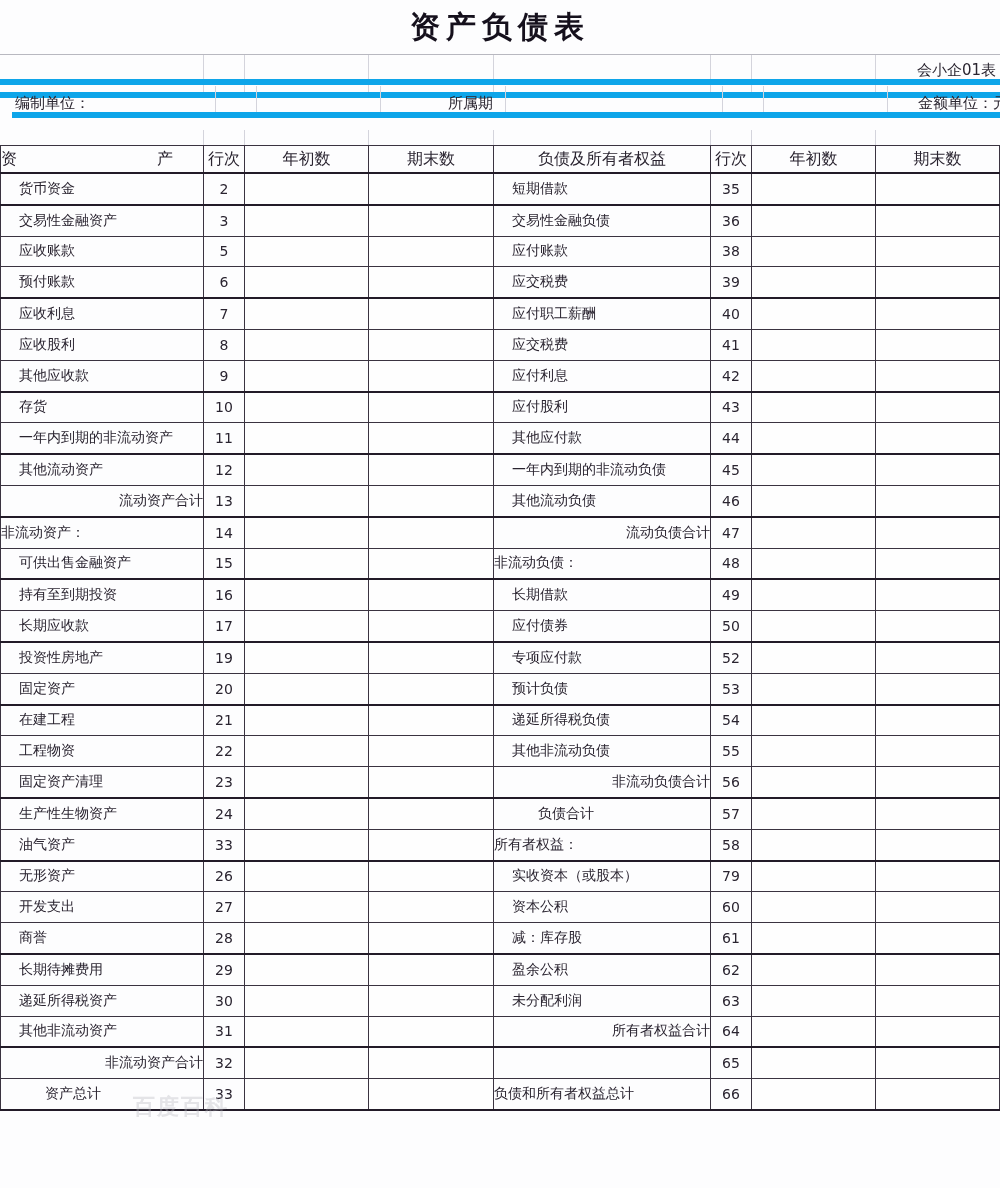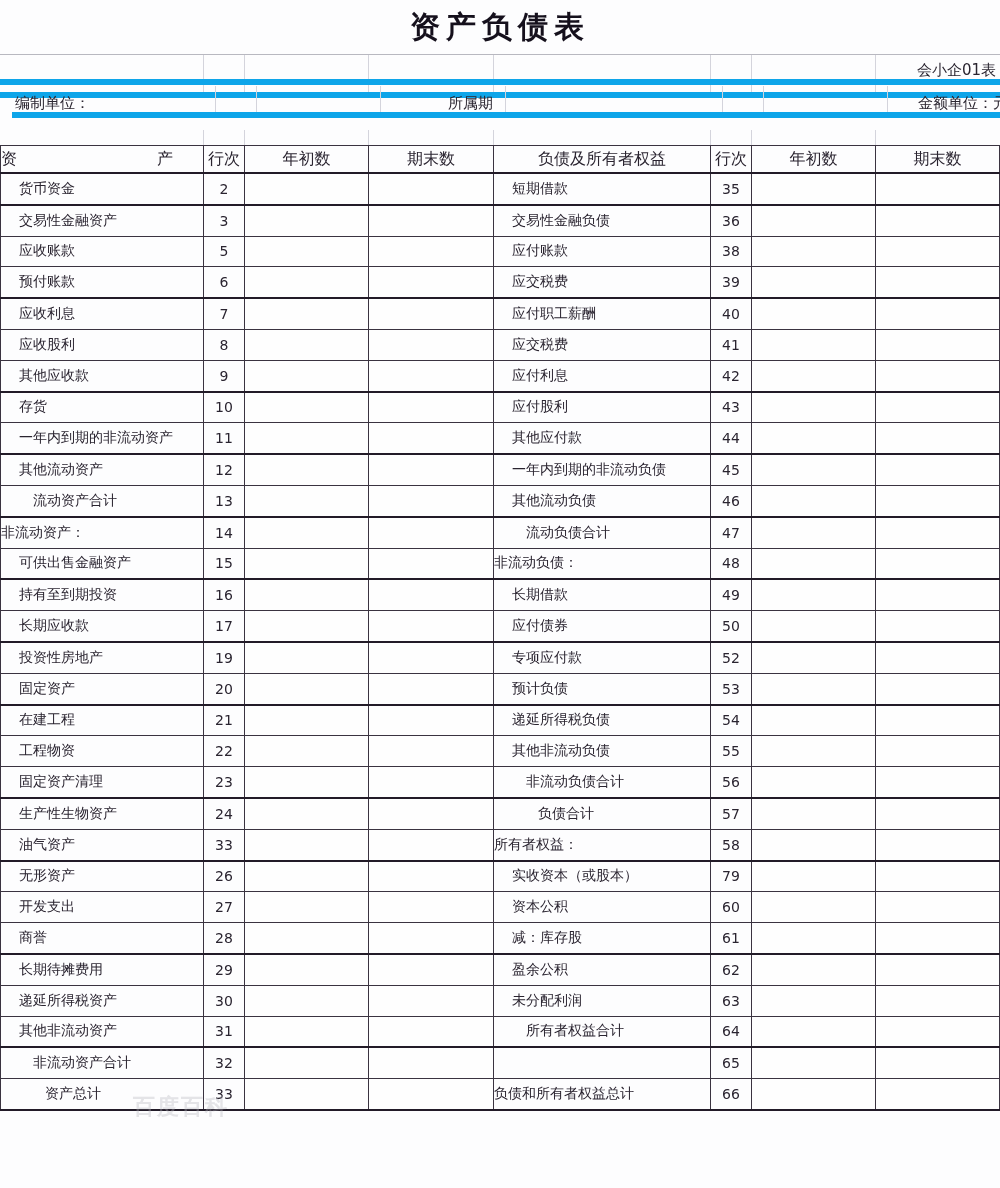--- a/index.html
+++ b/index.html
@@ -14,21 +14,21 @@
   .pre-row { border-bottom:6px solid #0ea5e9;text-decoration:underline; }
   .meta-text { position:absolute; font-size:15px; color:#2a2530; white-space:nowrap; }
   table.sheet { position:absolute; left:0; top:145px; width:999px; border-collapse:collapse;
                 table-layout:fixed; }
   table.sheet th, table.sheet td { border:1px solid #3a3340; padding:0; font-size:14px;
                 height:29.8px; overflow:hidden; white-space:nowrap; color:#2a2430; }
   table.sheet th { height:26px; font-weight:normal; font-size:16px; border-bottom:2px solid #221b28; }
   table.sheet tr.thick td { border-bottom:2px solid #221b28; }
   td.lbl { padding-left:4px; text-align:left; }
   td.lbl.i1 { padding-left:18px; }
-  td.lbl.i2 { padding-left:32px; }
+  td.lbl.i2 { padding-left:32px;text-align:right; }
   td.lbl.i3 { padding-left:44px; }
   td.num { text-align:center; font-size:12px; }
   td.val { background:#fefefe; }
   th.asset-h { text-align:left; padding-left:30px; }
   th.asset-h span.r { float:right; margin-right:30px; }
   .watermark { position:absolute; left:133px; top:1092px; font-size:22px; color:rgba(180,180,190,0.35);
                font-weight:bold; pointer-events:none; letter-spacing:2px; }
 </style>
 </head>
 <body>

